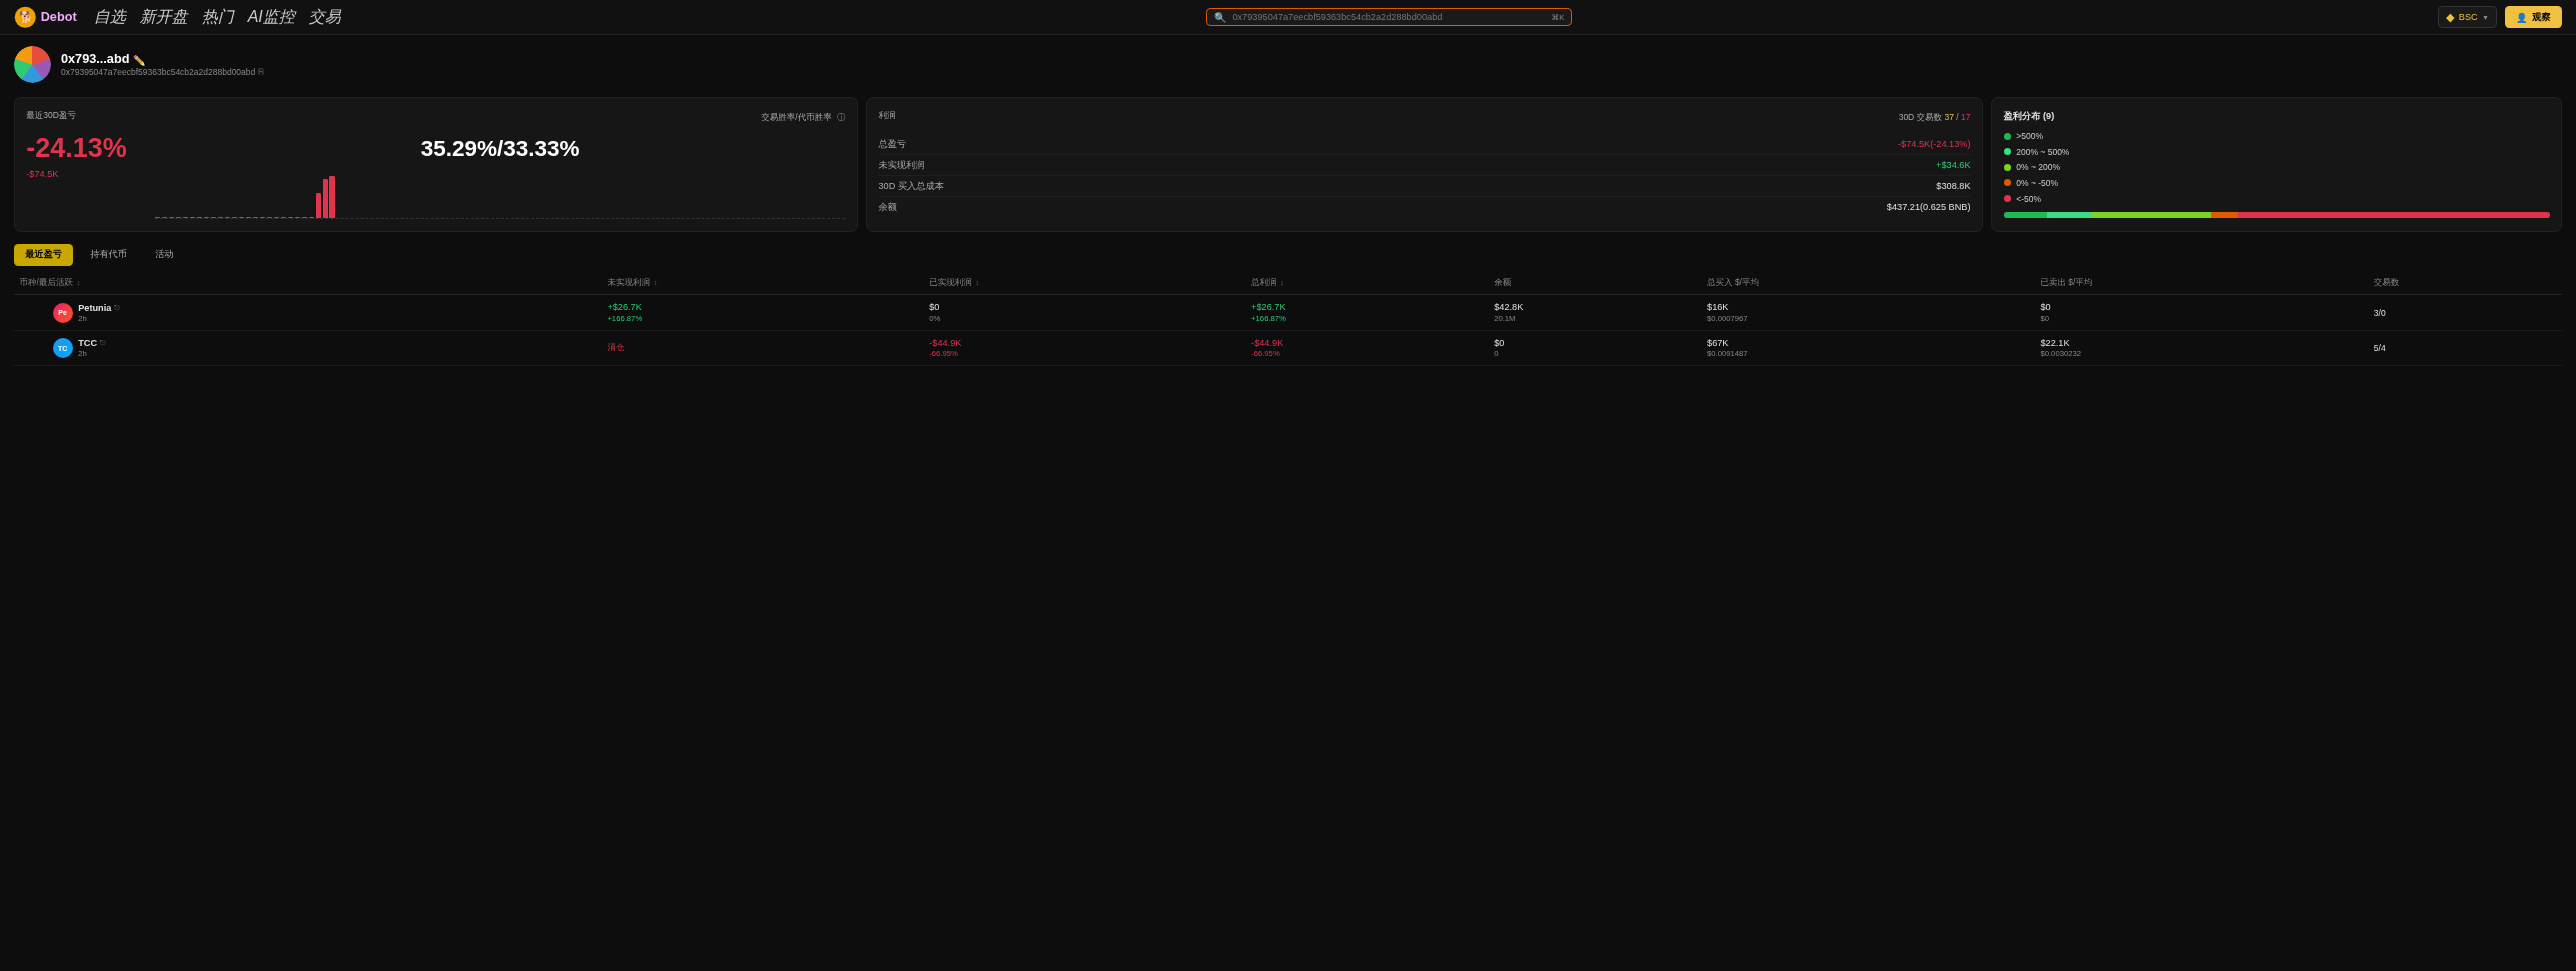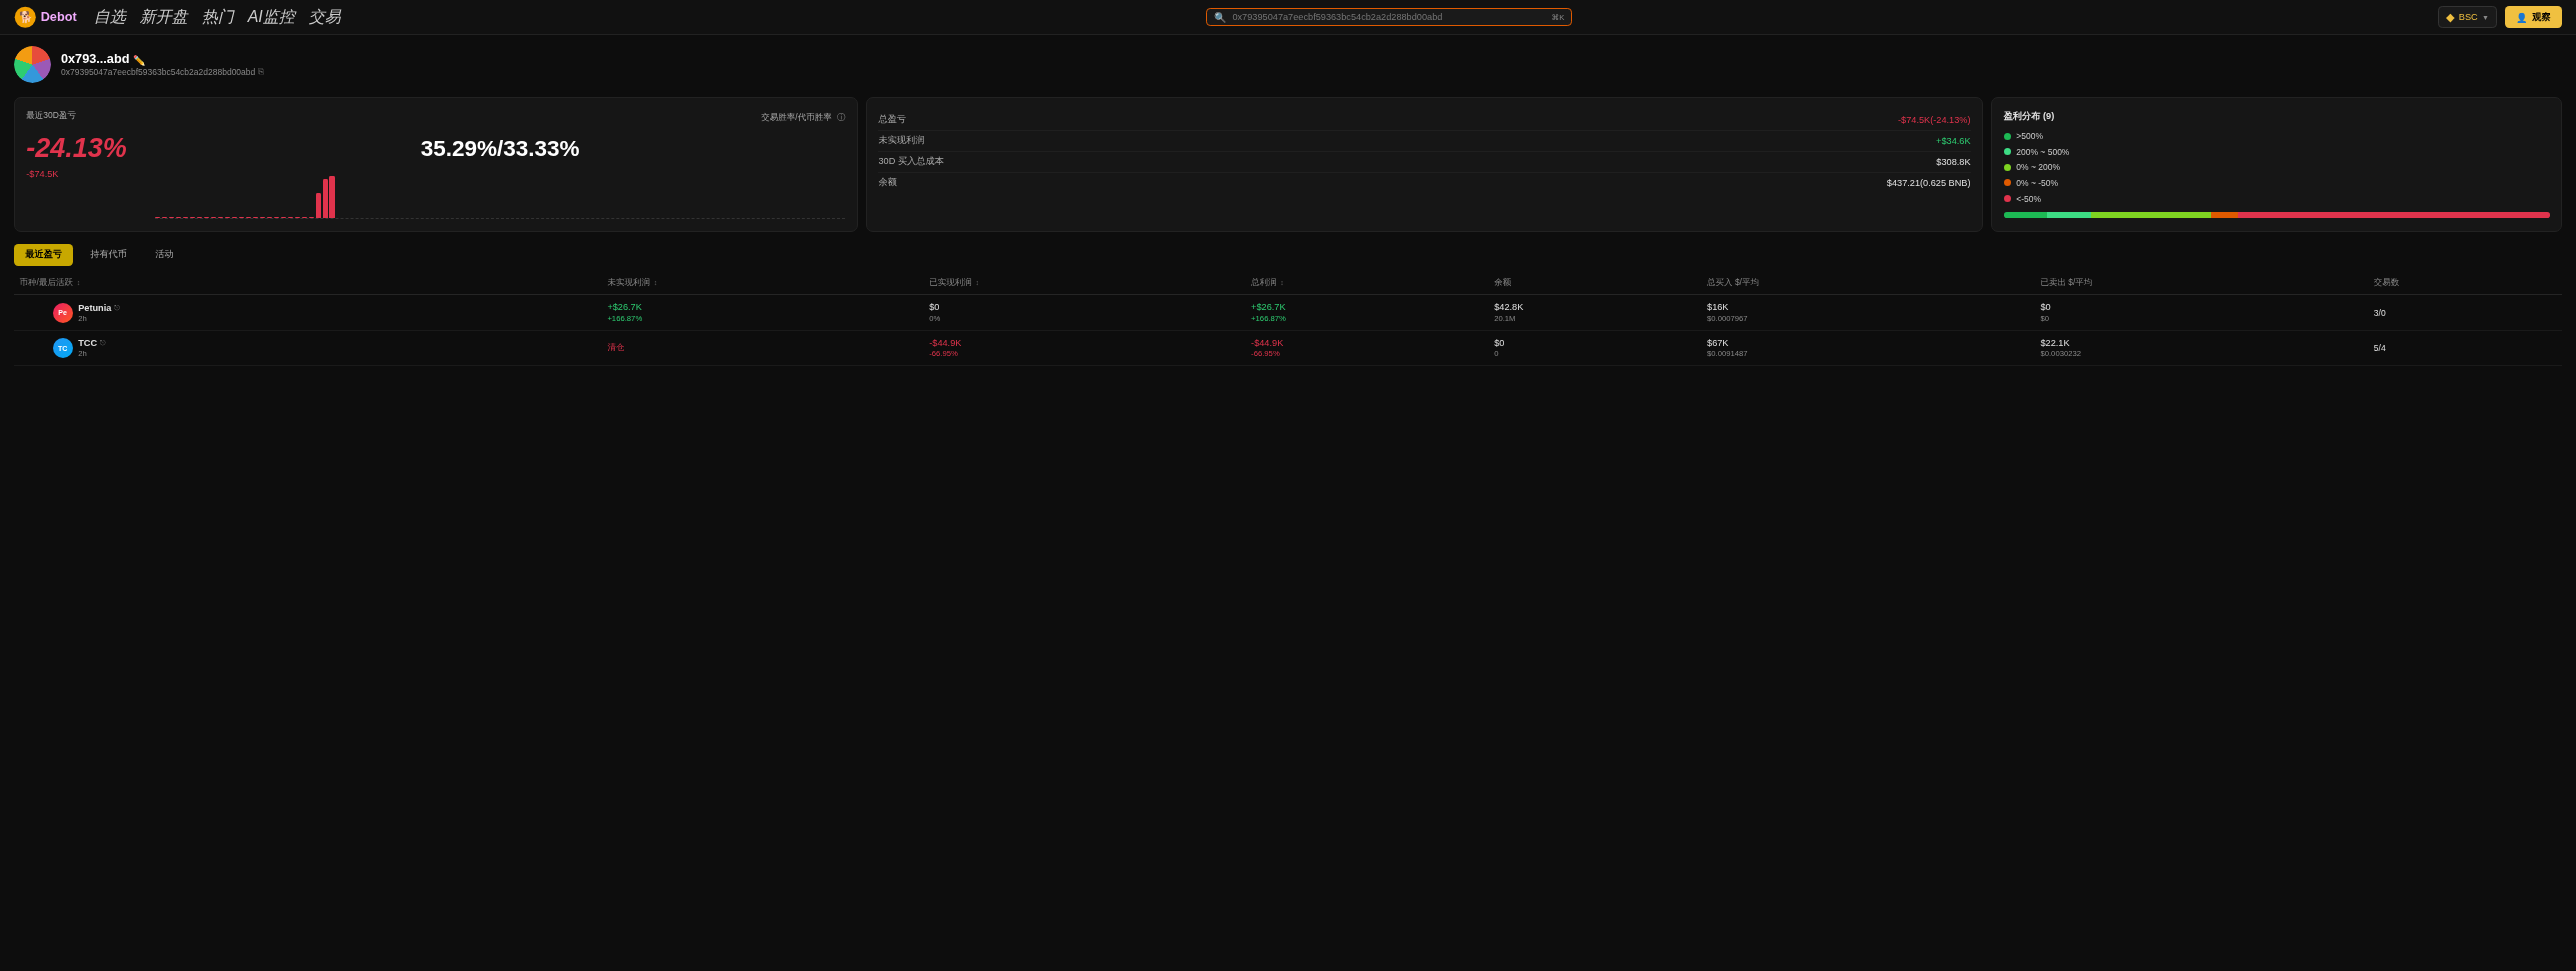--- a/index.html
+++ b/index.html
@@ -180,21 +180,20 @@
     .card-title-right {
       margin-left: auto;
       font-size: 8.5px;
       color: #aaa;
     }
     .big-percent {
       font-size: 27px;
       font-weight: 700;
       color: #e0334c;
       margin: 5.6px 0;
-      font-style: italic;
     }
     .sub-value {
       font-size: 9.2px;
       color: #e0334c;
     }
 
     
     .bar-chart {
       display: flex;
       align-items: flex-end;
@@ -484,20 +483,32 @@
             <div class="bar" style="height:25px;"></div>
             <div class="bar" style="height:39px;"></div>
             <div class="bar" style="height:42px;"></div>
           </div>
         </div>
       </div>
     </div>
   </div>
 
   <div class="card card-profit">
+    <div class="profit-header">
+      <div class="card-title">
+        <span>利润</span>
+      </div>
+      <div class="trade-count">
+        <span class="total">30D 交易数</span>
+        <span style="color:#aaa;"> </span>
+        <span class="num1">37</span>
+        <span style="color:#aaa;">/</span>
+        <span class="num2">17</span>
+      </div>
+    </div>
     <div class="profit-rows">
       <div class="profit-row">
         <span class="profit-label">总盈亏</span>
         <span class="profit-value red">-$74.5K(-24.13%)</span>
       </div>
       <div class="profit-row">
         <span class="profit-label">未实现利润</span>
         <span class="profit-value green">+$34.6K</span>
       </div>
       <div class="profit-row">

